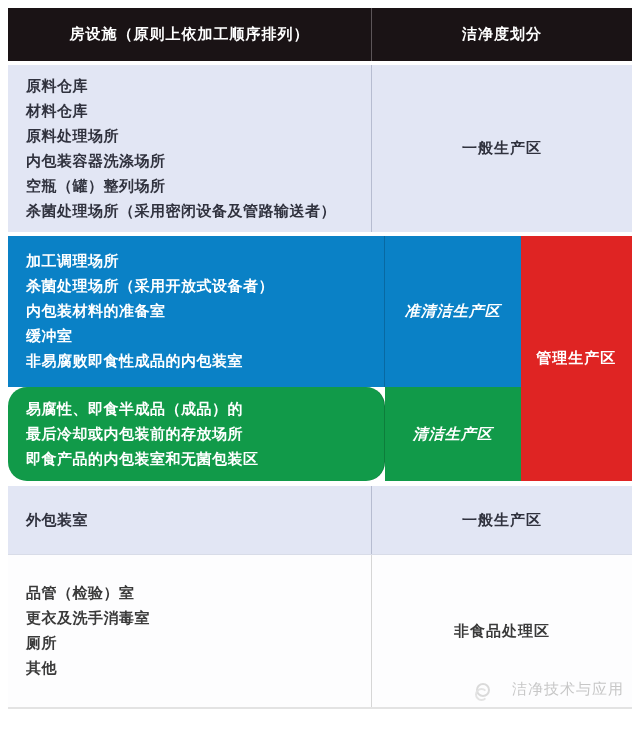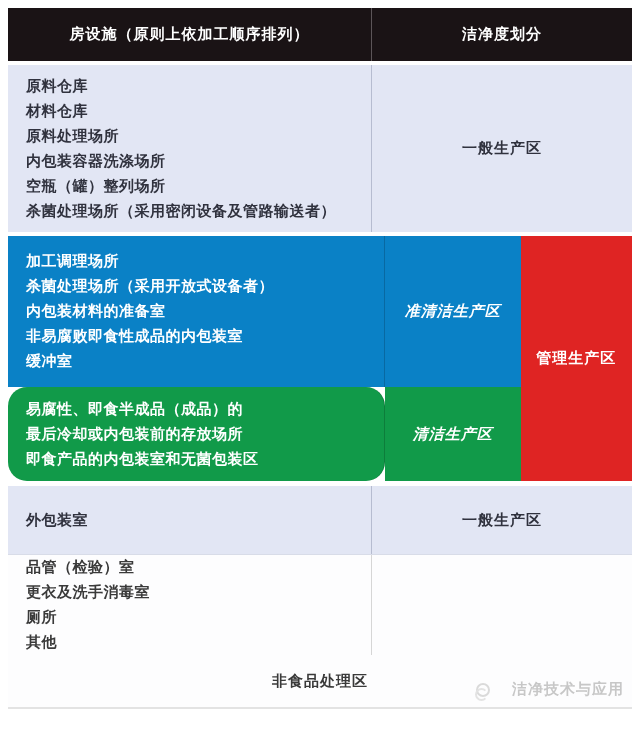--- a/index.html
+++ b/index.html
@@ -46,27 +46,27 @@
   .block-left{width:396px;display:flex;flex-direction:column;box-sizing:border-box;}
   .bl-blue{height:151px;background:var(--blue);border-right:1px solid rgba(0,0,0,0.18);box-sizing:border-box;}
   .bl-green{height:94px;background:var(--green);border-right:1px solid rgba(0,0,0,0.18);box-sizing:border-box;border-radius:19px;}
   .bl-blue .facilities,.bl-green .facilities{width:100%;height:100%;}
   .block-mid{width:143px;display:flex;flex-direction:column;font-style:italic;}
   .bm-blue{height:151px;background:var(--blue);display:flex;align-items:center;justify-content:center;letter-spacing:1px;}
   .bm-green{height:94px;background:var(--green);display:flex;align-items:center;justify-content:center;letter-spacing:1px;}
   .block-red{width:117px;background:var(--red);display:flex;align-items:center;justify-content:center;letter-spacing:1px;}
   .r5{
     height:152px;background:var(--white-row);color:#3a3a3a;
-    border-top:1px solid #d8dce8;position:relative;flex-direction:column;
+    border-top:1px solid #d8dce8;position:relative;
   }
   .r5 .facilities{border-right:1px solid #d6d6d6;}
   .watermark{
     position:absolute;right:8px;bottom:8px;
     display:flex;align-items:center;gap:22px;
-    color:var(--watermark);font-size:15px;font-weight:700;letter-spacing:1px;
+    color:var(--watermark);font-size:15px;font-weight:400;letter-spacing:1px;
   }
   .wm-logo{
     width:14px;height:14px;border:2px solid #dadada;border-radius:50%;
     box-sizing:border-box;position:relative;
   }
   .wm-logo::after{
     content:"";position:absolute;left:-3px;top:3px;width:9px;height:9px;
     border:2px solid #e3e3e3;border-radius:50%;border-right-color:transparent;
   }
 </style>
@@ -103,22 +103,22 @@
 
     <div class="gap4"></div>
 
     <div class="block">
       <div class="block-left">
         <div class="row bl-blue">
           <div class="facilities">
               <div>加工调理场所</div>
               <div>杀菌处理场所（采用开放式设备者）</div>
               <div>内包装材料的准备室</div>
+              <div>缓冲室</div>
               <div>非易腐败即食性成品的内包装室</div>
-              <div>缓冲室</div>
             </div>
         </div>
         <div class="row bl-green">
           <div class="facilities">
               <div>易腐性、即食半成品（成品）的</div>
               <div>最后冷却或内包装前的存放场所</div>
               <div>即食产品的内包装室和无菌包装区</div>
             </div>
         </div>
       </div>

